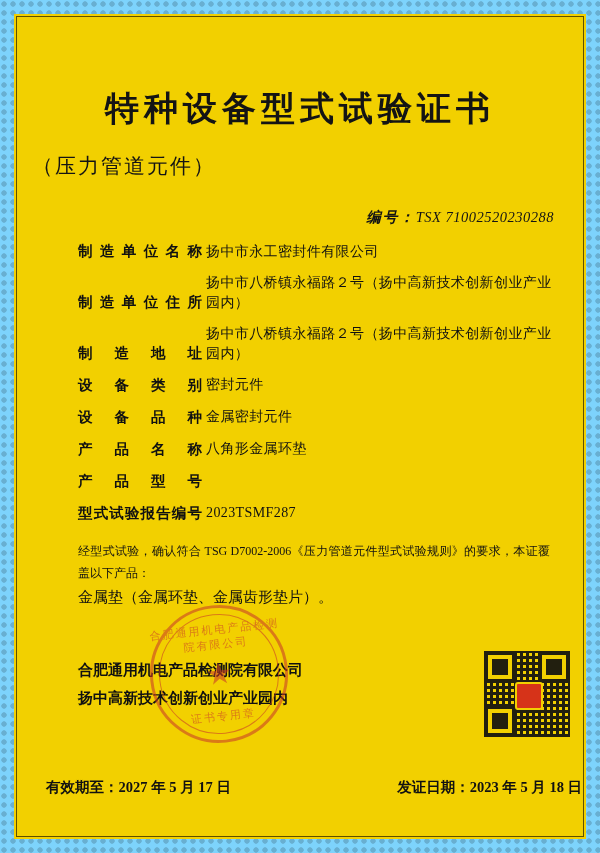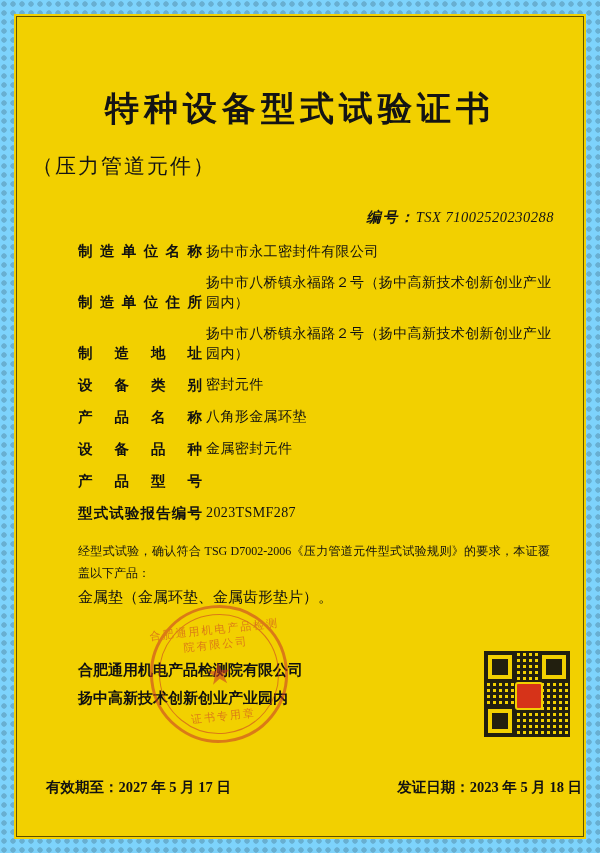--- a/index.html
+++ b/index.html
@@ -273,27 +273,27 @@
         <div class="fl">制 造 地 址</div>
         <div class="fv">扬中市八桥镇永福路２号（扬中高新技术创新创业产业园内）</div>
       </div>
 
       <div class="field">
         <div class="fl">设 备 类 别</div>
         <div class="fv">密封元件</div>
       </div>
 
       <div class="field">
+        <div class="fl">设 备 品 种</div>
+        <div class="fv">金属密封元件</div>
+      </div>
+
+      <div class="field">
         <div class="fl">产 品 名 称</div>
         <div class="fv">八角形金属环垫</div>
-      </div>
-
-      <div class="field">
-        <div class="fl">设 备 品 种</div>
-        <div class="fv">金属密封元件</div>
       </div>
 
       <div class="field">
         <div class="fl">产 品 型 号</div>
       </div>
 
       <div class="field">
         <div class="fl">型式试验报告编号</div>
         <div class="fv">2023TSMF287</div>
       </div>

